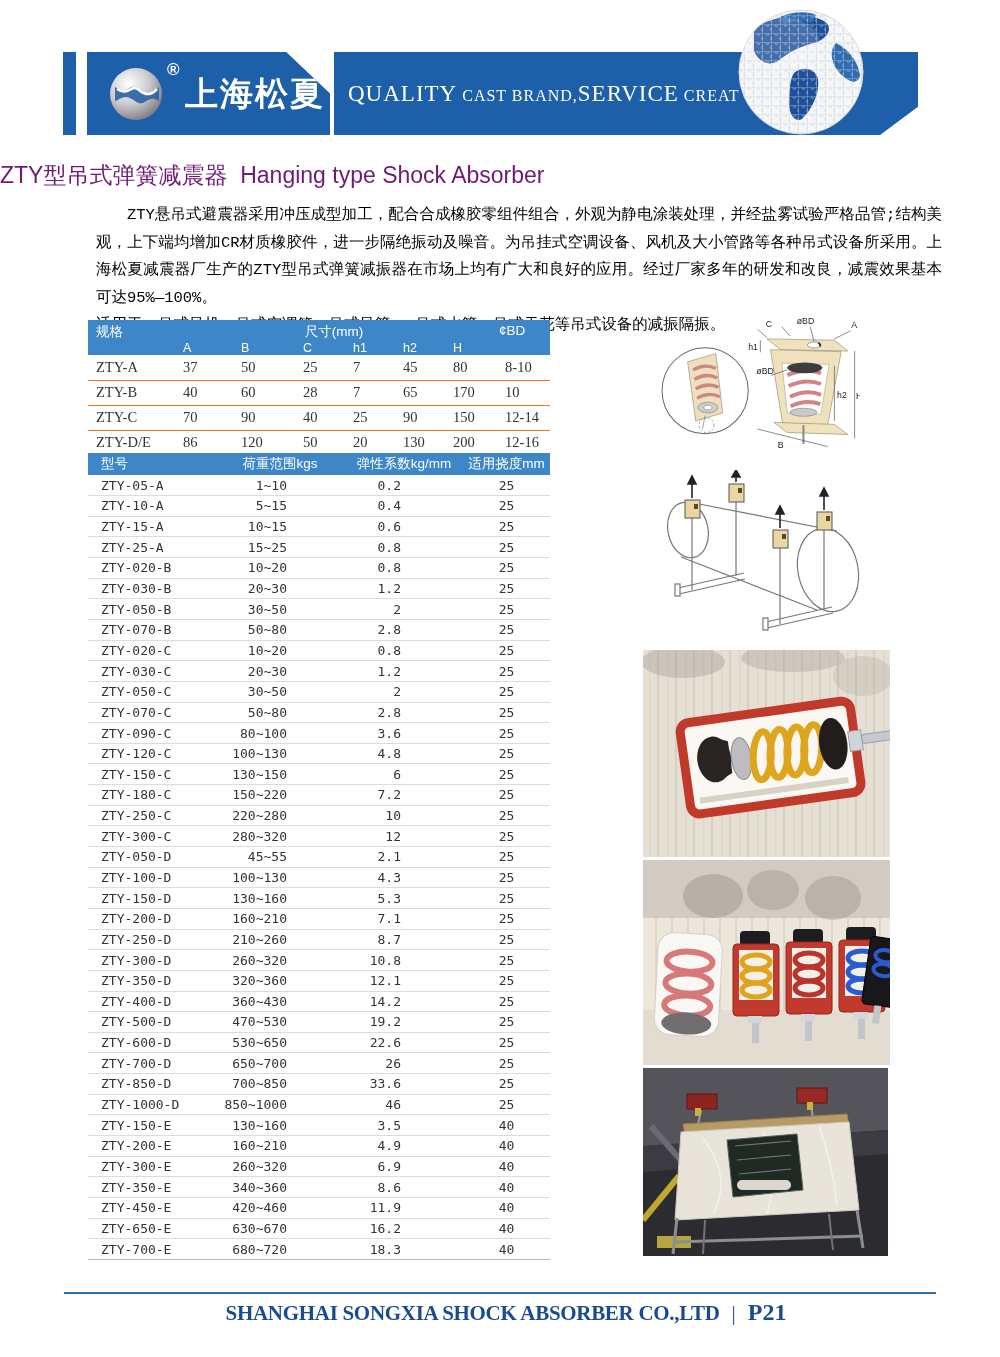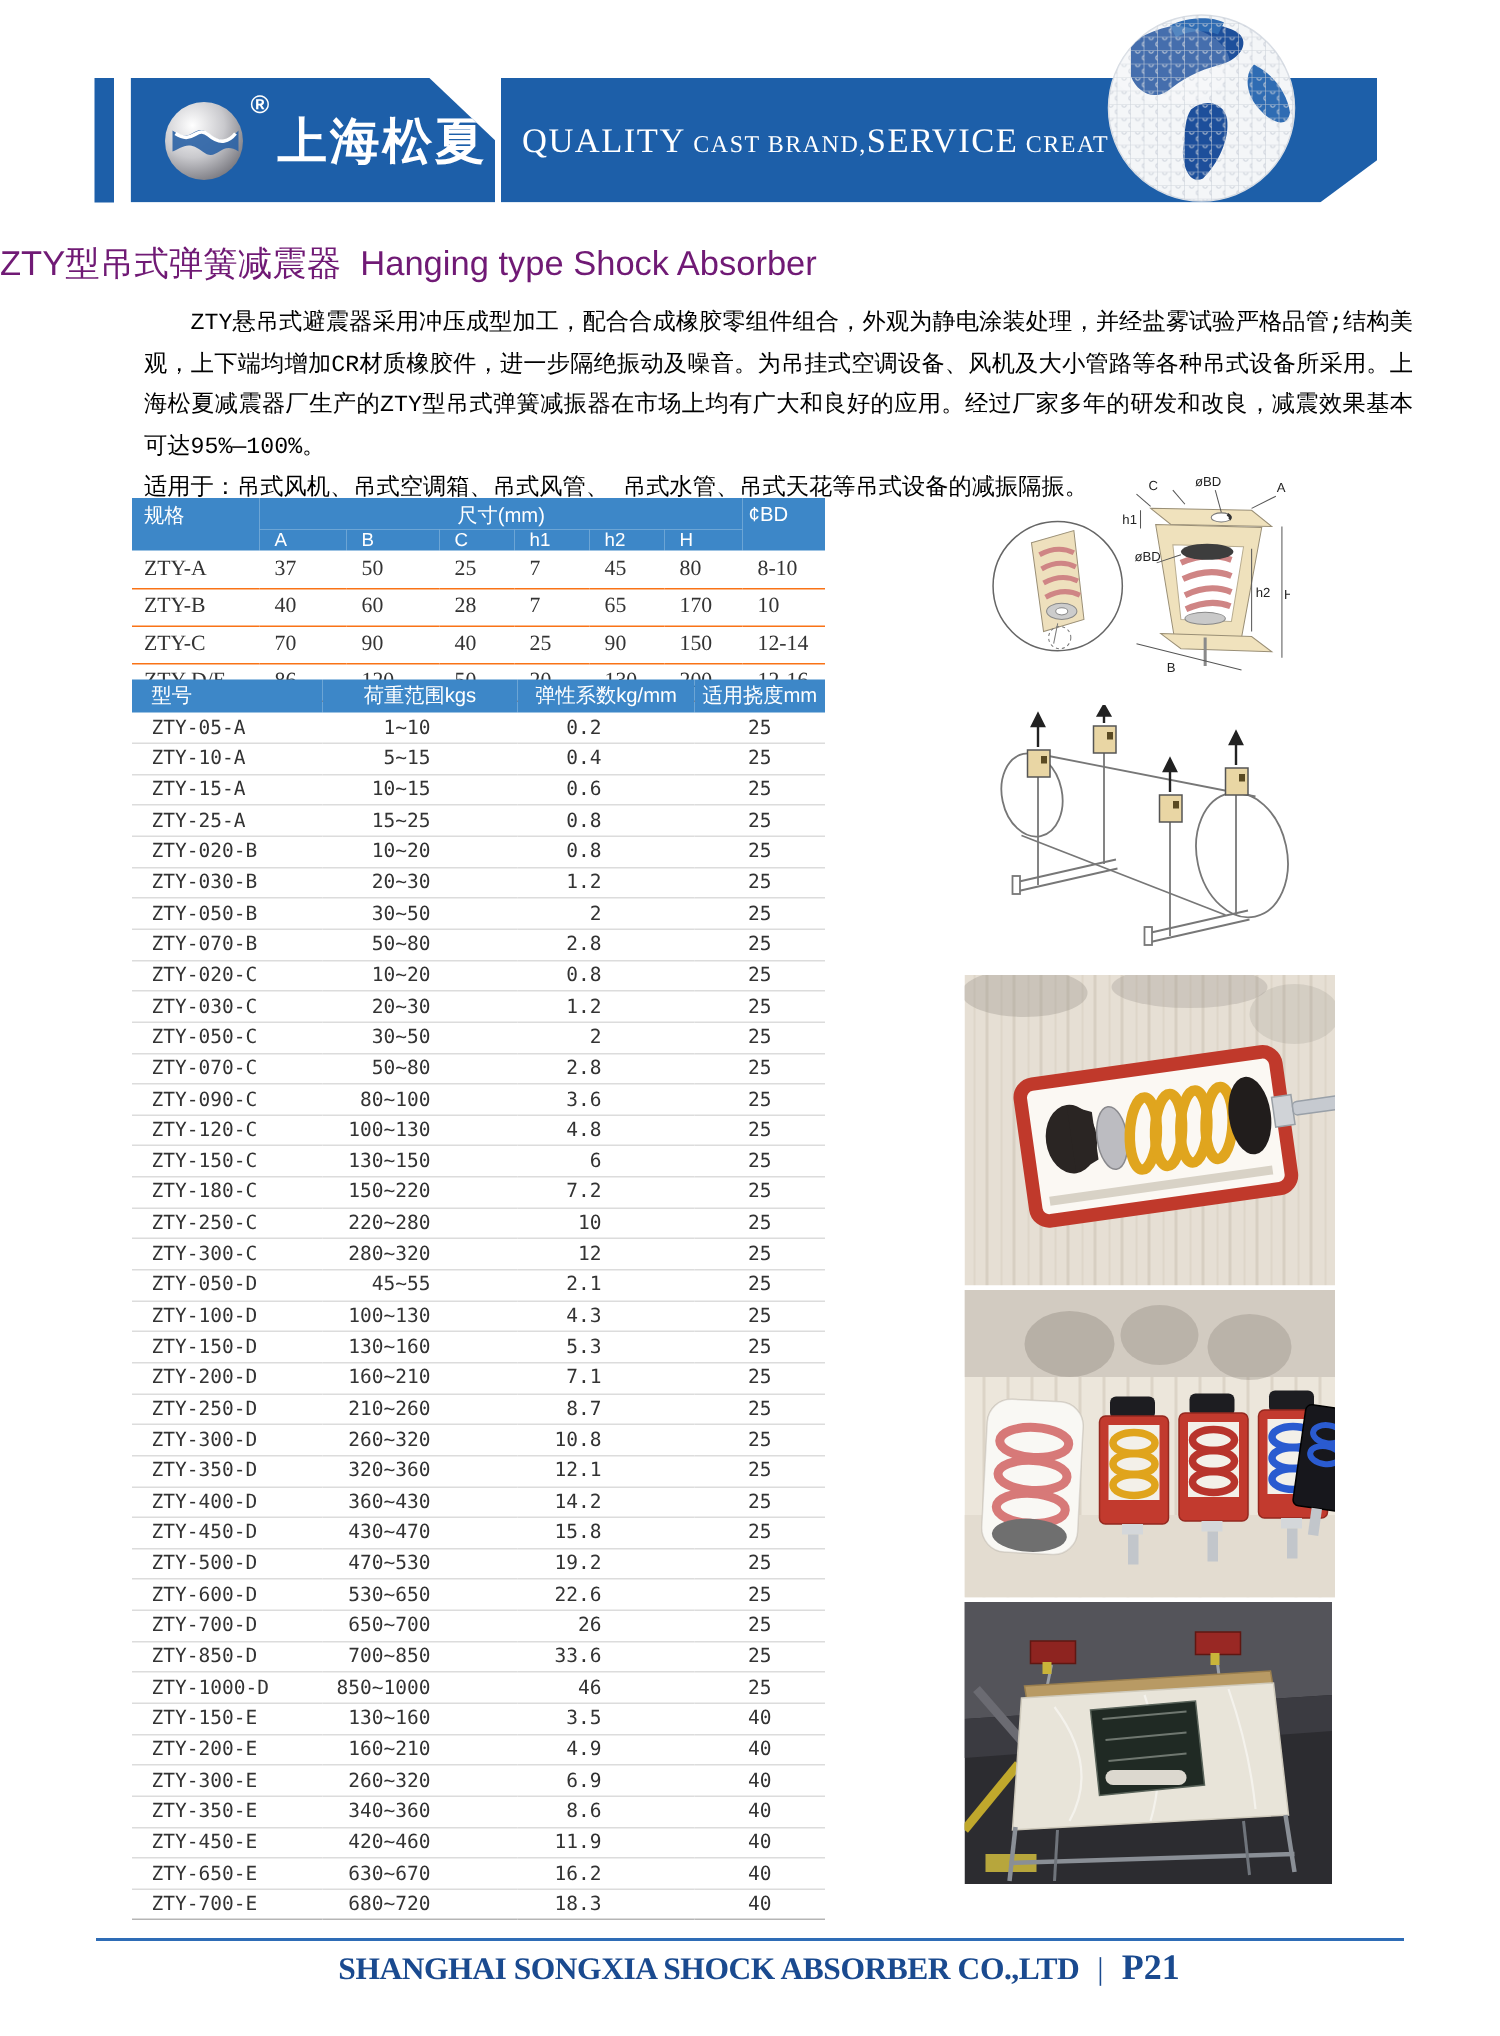--- a/index.html
+++ b/index.html
@@ -29,21 +29,21 @@
 
   
   .doc-title{position:absolute;left:0;top:160px;width:100%;text-align:left;font-size:23px;font-weight:400;
     color:#701a75;white-space:pre-wrap;}
   .intro{position:absolute;left:96px;top:202px;width:846px;font-size:15.5px;line-height:27.6px;color:#000;
     font-family:Liberation Mono, monospace;}
   .intro p.ind{text-indent:2em;text-align:justify;}
 
   
   table{border-collapse:collapse;table-layout:fixed;}
-  .dim-table{position:absolute;left:88px;top:320px;width:462px;margin-top:12px;}
+  .dim-table{position:absolute;left:88px;top:320px;width:462px;}
   .dim-table th{background:var(--tblblue);color:#fff;font-weight:normal;text-align:left;font-size:13.5px;}
   .dim-table thead tr:first-child th{height:16px;padding-top:3px;}
   .dim-table thead tr:last-child th{height:14px;font-size:12.5px;}
   .dim-table th.spec-h{vertical-align:top;padding:4px 0 0 8px;}
   .dim-table th.group-h{text-align:center;}
   .dim-table th.bd-h{vertical-align:top;padding:4px 0 0 4px;}
   .dim-table th.dim-h{padding-left:10px;}
   .dim-table td{height:25px;font-family:Liberation Serif, serif;font-size:14.5px;
     color:#333;border-bottom:1px solid #f97316;padding-left:10px;}
   .dim-table td:first-child{padding-left:8px;}
@@ -367,26 +367,20 @@
         <tr>
           <td class="c-model">ZTY-350-D</td>
           <td class="c-load">320~360</td>
           <td class="c-coef">12.1</td>
           <td class="c-defl">25</td>
         </tr>
         <tr>
           <td class="c-model">ZTY-400-D</td>
           <td class="c-load">360~430</td>
           <td class="c-coef">14.2</td>
-          <td class="c-defl">25</td>
-        </tr>
-        <tr>
-          <td class="c-model">ZTY-450-D</td>
-          <td class="c-load">430~470</td>
-          <td class="c-coef">15.8</td>
           <td class="c-defl">25</td>
         </tr>
         <tr>
           <td class="c-model">ZTY-500-D</td>
           <td class="c-load">470~530</td>
           <td class="c-coef">19.2</td>
           <td class="c-defl">25</td>
         </tr>
         <tr>
           <td class="c-model">ZTY-600-D</td>

